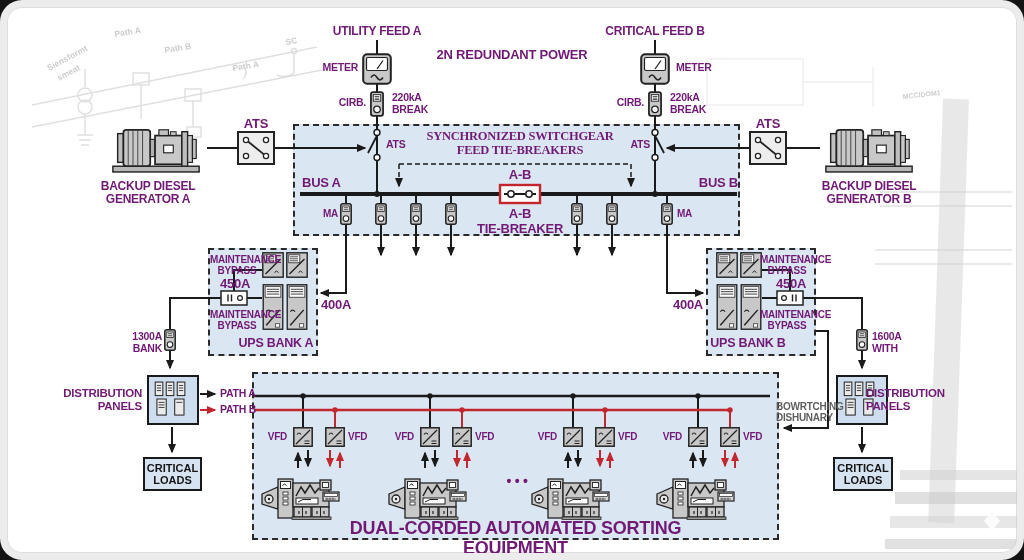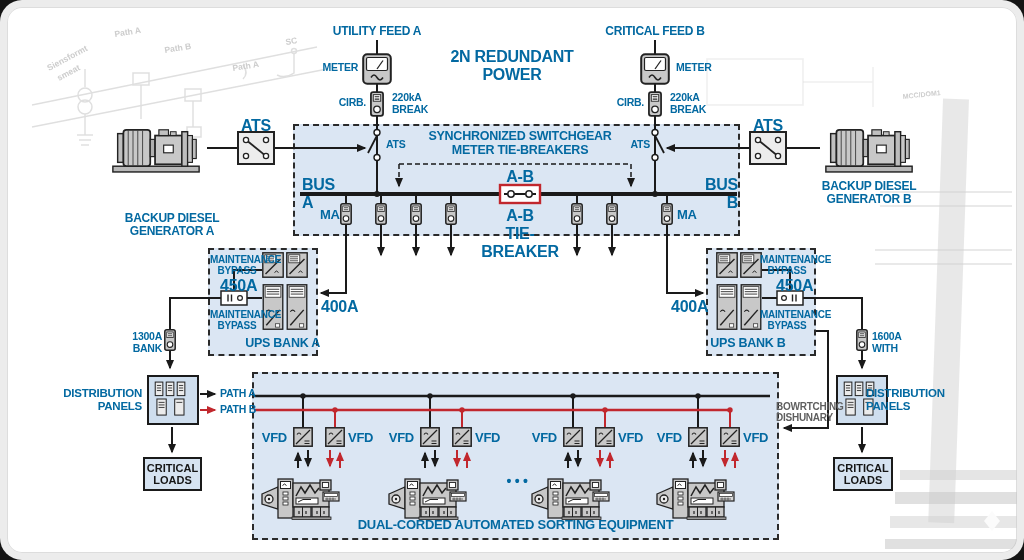--- a/index.html
+++ b/index.html
@@ -6,25 +6,25 @@
   body{width:1024px;height:560px;background:#141414;overflow:hidden;
        font-family:"Liberation Sans", sans-serif;}
   #frame{position:absolute;inset:0;background:#ececec;border-radius:22px;}
   #card{position:absolute;inset:7px;background:#ffffff;border-radius:15px;overflow:hidden;
         box-shadow:0 0 0 1px #ddd inset;}
   svg{display:block}
   
   .sysbox{position:absolute;background:#dbe6f3;border:2px dashed #2a2a2a;box-sizing:border-box;}
   .solidbox{position:absolute;background:#cfdeee;border:2px solid #1a1a1a;box-sizing:border-box;}
   
-  .lb{position:absolute;font-weight:bold;color:#0369a1;line-height:1.12;
+  .lb{position:absolute;font-weight:bold;color:#701a75;line-height:1.12;
       letter-spacing:-0.25px;box-sizing:border-box;}
   .c{text-align:center}.r{text-align:right}.l{text-align:left}
-  .f7{font-size:10px}.f10{font-size:13px}.f105{font-size:10.5px}.f11{font-size:16px}
-  .f115{font-size:11.5px}.f12{font-size:12px}.f125{font-size:12.5px}.f13{font-size:13px}.f19{font-size:19px}
+  .f7{font-size:10px}.f10{font-size:10px}.f105{font-size:10.5px}.f11{font-size:13px}
+  .f115{font-size:11.5px}.f12{font-size:12px}.f125{font-size:12.5px}.f13{font-size:18px}.f19{font-size:19px}
   .gray{color:#5f5f5f}
   .critical{display:flex;align-items:center;justify-content:center;text-align:center;
             font-weight:bold;font-size:11px;line-height:1.1;color:#151515;
             background:#d6e3f1;border:2px solid #1a1a1a;box-sizing:border-box;position:absolute;}
   #layer-lines{position:absolute;left:0;top:0;z-index:3;pointer-events:none;}
   #layer-wm{position:absolute;left:0;top:0;z-index:0;}
   .bx{z-index:1}
   .lb{z-index:4}
   .critical{z-index:2}
 </style>
@@ -352,45 +352,45 @@
   <div class="lb l f105" style="left:669px;top:55px;width:42px;">METER</div>
   <div class="lb r f105" style="left:331px;top:90px;width:28px;">CIRB.</div>
   <div class="lb r f105" style="left:607px;top:90px;width:30px;">CIRB.</div>
   <div class="lb l f105" style="left:385px;top:85px;width:40px;">220kA BREAK</div>
   <div class="lb l f105" style="left:663px;top:85px;width:40px;">220kA BREAK</div>
 
   <div class="lb c" style="left:415px;top:41px;width:180px;">
     <div class="f11">2N REDUNDANT POWER</div>
   </div>
 
-  <div class="lb c f12" style="left:110px;top:173px;width:110px;margin-top:32px;">BACKUP DIESEL GENERATOR A</div>
+  <div class="lb c f12" style="left:86px;top:173px;width:110px;">BACKUP DIESEL GENERATOR A</div>
   <div class="lb c f12" style="left:807px;top:173px;width:110px;">BACKUP DIESEL GENERATOR B</div>
   <div class="lb c f11" style="left:231px;top:110px;width:36px;">ATS</div>
   <div class="lb c f11" style="left:743px;top:110px;width:36px;">ATS</div>
 
-  <div class="lb c f125" style="left:373px;top:122px;width:280px;">
+  <div class="lb c f125" style="left:373px;top:122px;width:280px;font-family:Liberation Serif, serif;">
     <div>SYNCHRONIZED SWITCHGEAR</div>
-    <div>METER TIE-BREAKERS</div>
+    <div>FEED TIE-BREAKERS</div>
   </div>
   <div class="lb l f105" style="left:379px;top:132px;width:28px;">ATS</div>
   <div class="lb r f105" style="left:617px;top:132px;width:26px;">ATS</div>
   <div class="lb l f11" style="left:295px;top:169px;width:42px;">BUS A</div>
   <div class="lb r f11" style="left:689px;top:169px;width:42px;">BUS B</div>
   <div class="lb r f10" style="left:313px;top:201px;width:18px;">MA</div>
   <div class="lb l f10" style="left:670px;top:201px;width:20px;">MA</div>
   <div class="lb c f11" style="left:491px;top:161px;width:44px;">A-B</div>
   <div class="lb c f11" style="left:461px;top:200px;width:104px;">
     <div>A-B</div>
     <div>TIE-BREAKER</div>
   </div>
 
   <div class="lb c f7" style="left:203px;top:247px;width:54px;">MAINTENANCE BYPASS</div>
   <div class="lb c f11" style="left:213px;top:270px;width:28px;">450A</div>
   <div class="lb c f7" style="left:203px;top:302px;width:54px;">MAINTENANCE BYPASS</div>
-  <div class="lb c f125" style="left:225px;top:329px;width:88px;text-align:right;">UPS BANK A</div>
+  <div class="lb c f125" style="left:225px;top:329px;width:88px;">UPS BANK A</div>
   <div class="lb l f11" style="left:314px;top:291px;width:32px;">400A</div>
   <div class="lb r f105" style="left:113px;top:324px;width:42px;">1300A BANK</div>
 
   <div class="lb c f7" style="left:753px;top:247px;width:54px;">MAINTENANCE BYPASS</div>
   <div class="lb c f11" style="left:769px;top:270px;width:28px;">450A</div>
   <div class="lb c f7" style="left:753px;top:302px;width:54px;">MAINTENANCE BYPASS</div>
   <div class="lb c f125" style="left:697px;top:329px;width:88px;">UPS BANK B</div>
   <div class="lb r f11" style="left:664px;top:291px;width:32px;">400A</div>
   <div class="lb l f105" style="left:865px;top:324px;width:46px;">1600A WITH</div>
 

